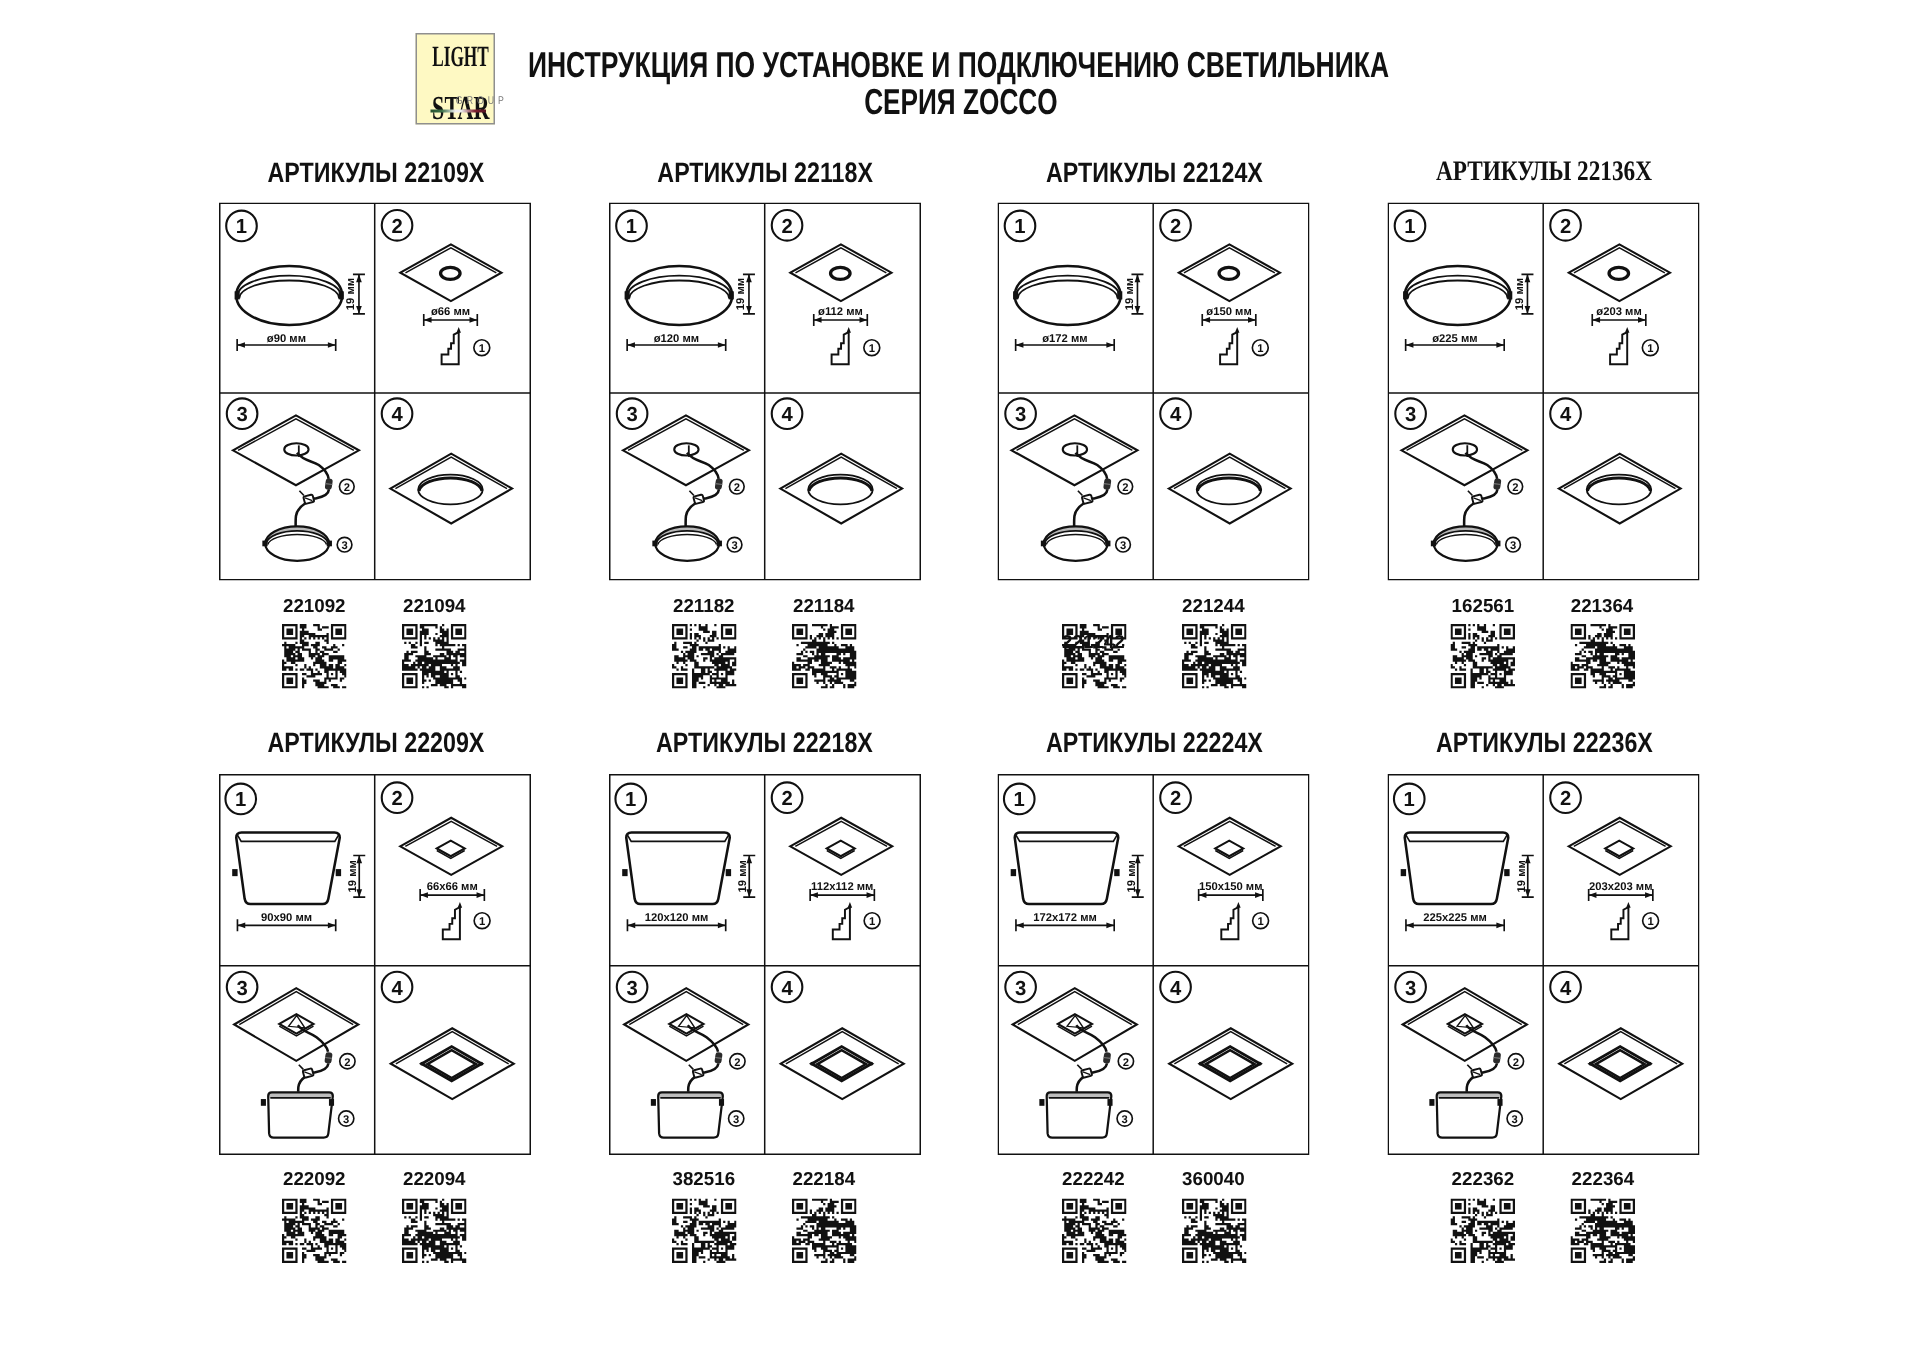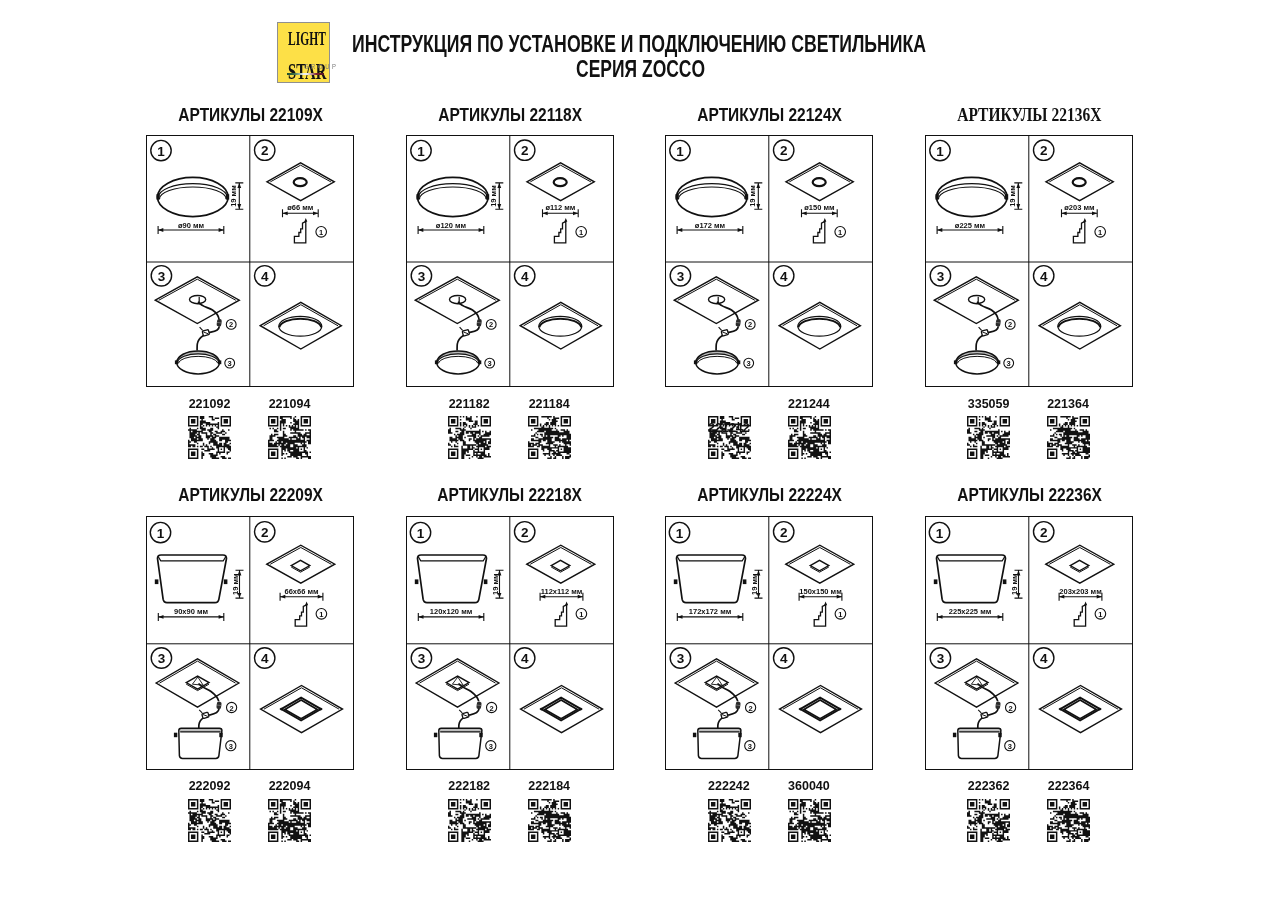--- a/index.html
+++ b/index.html
@@ -15,21 +15,21 @@
         <path d="M0 0h7v1h-7zM8 0h8v1h-8zM18 0h1v1h-1zM22 0h7v1h-7zM0 1h1v1h-1zM6 1h1v1h-1zM8 1h2v1h-2zM15 1h1v1h-1zM17 1h1v1h-1zM22 1h1v1h-1zM28 1h1v1h-1zM0 2h1v1h-1zM2 2h3v1h-3zM6 2h1v1h-1zM9 2h3v1h-3zM17 2h2v1h-2zM20 2h1v1h-1zM22 2h1v1h-1zM24 2h3v1h-3zM28 2h1v1h-1zM0 3h1v1h-1zM2 3h3v1h-3zM6 3h1v1h-1zM8 3h4v1h-4zM17 3h4v1h-4zM22 3h1v1h-1zM24 3h3v1h-3zM28 3h1v1h-1zM0 4h1v1h-1zM2 4h3v1h-3zM6 4h1v1h-1zM8 4h4v1h-4zM15 4h1v1h-1zM18 4h3v1h-3zM22 4h1v1h-1zM24 4h3v1h-3zM28 4h1v1h-1zM0 5h1v1h-1zM6 5h1v1h-1zM8 5h1v1h-1zM10 5h1v1h-1zM17 5h4v1h-4zM22 5h1v1h-1zM28 5h1v1h-1zM0 6h7v1h-7zM8 6h1v1h-1zM10 6h1v1h-1zM12 6h1v1h-1zM14 6h1v1h-1zM16 6h1v1h-1zM18 6h1v1h-1zM20 6h1v1h-1zM22 6h7v1h-7zM8 7h1v1h-1zM14 7h5v1h-5zM20 7h1v1h-1zM1 8h1v1h-1zM3 8h1v1h-1zM6 8h1v1h-1zM8 8h1v1h-1zM10 8h2v1h-2zM15 8h6v1h-6zM4 9h2v1h-2zM8 9h1v1h-1zM15 9h1v1h-1zM17 9h7v1h-7zM25 9h1v1h-1zM27 9h2v1h-2zM4 10h3v1h-3zM10 10h1v1h-1zM18 10h1v1h-1zM28 10h1v1h-1zM10 11h1v1h-1zM15 11h7v1h-7zM25 11h4v1h-4zM2 12h1v1h-1zM4 12h3v1h-3zM10 12h2v1h-2zM20 12h3v1h-3zM24 12h2v1h-2zM28 12h1v1h-1zM1 13h4v1h-4zM10 13h3v1h-3zM17 13h2v1h-2zM20 13h9v1h-9zM1 14h2v1h-2zM6 14h5v1h-5zM14 14h6v1h-6zM21 14h1v1h-1zM23 14h2v1h-2zM26 14h3v1h-3zM1 15h2v1h-2zM7 15h7v1h-7zM15 15h1v1h-1zM19 15h3v1h-3zM24 15h1v1h-1zM28 15h1v1h-1zM0 16h4v1h-4zM6 16h19v1h-19zM26 16h3v1h-3zM0 17h1v1h-1zM5 17h1v1h-1zM7 17h2v1h-2zM10 17h16v1h-16zM27 17h2v1h-2zM0 18h3v1h-3zM4 18h8v1h-8zM13 18h5v1h-5zM22 18h1v1h-1zM24 18h1v1h-1zM27 18h2v1h-2zM0 19h6v1h-6zM7 19h1v1h-1zM9 19h2v1h-2zM12 19h3v1h-3zM17 19h3v1h-3zM23 19h3v1h-3zM0 20h7v1h-7zM8 20h7v1h-7zM17 20h9v1h-9zM9 21h10v1h-10zM20 21h1v1h-1zM24 21h1v1h-1zM26 21h1v1h-1zM0 22h7v1h-7zM9 22h3v1h-3zM13 22h8v1h-8zM22 22h1v1h-1zM24 22h1v1h-1zM0 23h1v1h-1zM6 23h1v1h-1zM9 23h1v1h-1zM11 23h1v1h-1zM13 23h2v1h-2zM17 23h4v1h-4zM24 23h2v1h-2zM0 24h1v1h-1zM2 24h3v1h-3zM6 24h1v1h-1zM9 24h1v1h-1zM14 24h13v1h-13zM28 24h1v1h-1zM0 25h1v1h-1zM2 25h3v1h-3zM6 25h1v1h-1zM9 25h2v1h-2zM12 25h1v1h-1zM15 25h8v1h-8zM25 25h2v1h-2zM0 26h1v1h-1zM2 26h3v1h-3zM6 26h1v1h-1zM9 26h1v1h-1zM15 26h8v1h-8zM26 26h1v1h-1zM0 27h1v1h-1zM6 27h1v1h-1zM13 27h3v1h-3zM17 27h3v1h-3zM22 27h7v1h-7zM0 28h7v1h-7zM9 28h1v1h-1zM11 28h1v1h-1zM19 28h2v1h-2zM22 28h1v1h-1zM27 28h2v1h-2z" fill="#111"></path>
       </g>
       <g id="qr2">
         <path d="M0 0h7v1h-7zM8 0h1v1h-1zM10 0h1v1h-1zM12 0h1v1h-1zM15 0h1v1h-1zM19 0h1v1h-1zM22 0h7v1h-7zM0 1h1v1h-1zM6 1h1v1h-1zM12 1h4v1h-4zM22 1h1v1h-1zM28 1h1v1h-1zM0 2h1v1h-1zM2 2h3v1h-3zM6 2h1v1h-1zM8 2h1v1h-1zM12 2h4v1h-4zM22 2h1v1h-1zM24 2h3v1h-3zM28 2h1v1h-1zM0 3h1v1h-1zM2 3h3v1h-3zM6 3h1v1h-1zM14 3h3v1h-3zM18 3h2v1h-2zM22 3h1v1h-1zM24 3h3v1h-3zM28 3h1v1h-1zM0 4h1v1h-1zM2 4h3v1h-3zM6 4h1v1h-1zM8 4h1v1h-1zM10 4h2v1h-2zM18 4h2v1h-2zM22 4h1v1h-1zM24 4h3v1h-3zM28 4h1v1h-1zM0 5h1v1h-1zM6 5h1v1h-1zM8 5h1v1h-1zM10 5h3v1h-3zM17 5h3v1h-3zM22 5h1v1h-1zM28 5h1v1h-1zM0 6h7v1h-7zM8 6h1v1h-1zM10 6h1v1h-1zM12 6h1v1h-1zM14 6h1v1h-1zM16 6h1v1h-1zM18 6h1v1h-1zM20 6h1v1h-1zM22 6h7v1h-7zM11 7h1v1h-1zM14 7h1v1h-1zM16 7h3v1h-3zM1 8h1v1h-1zM5 8h4v1h-4zM10 8h1v1h-1zM15 8h1v1h-1zM0 9h2v1h-2zM8 9h4v1h-4zM21 9h1v1h-1zM0 10h2v1h-2zM5 10h2v1h-2zM9 10h2v1h-2zM12 10h10v1h-10zM23 10h1v1h-1zM25 10h1v1h-1zM28 10h1v1h-1zM0 11h3v1h-3zM8 11h3v1h-3zM12 11h2v1h-2zM15 11h2v1h-2zM18 11h4v1h-4zM25 11h4v1h-4zM4 12h1v1h-1zM6 12h5v1h-5zM16 12h3v1h-3zM21 12h1v1h-1zM24 12h5v1h-5zM5 13h1v1h-1zM7 13h3v1h-3zM13 13h6v1h-6zM20 13h1v1h-1zM22 13h6v1h-6zM1 14h2v1h-2zM5 14h5v1h-5zM11 14h1v1h-1zM17 14h2v1h-2zM21 14h2v1h-2zM1 15h5v1h-5zM7 15h3v1h-3zM14 15h2v1h-2zM17 15h1v1h-1zM19 15h10v1h-10zM1 16h6v1h-6zM8 16h3v1h-3zM14 16h1v1h-1zM17 16h9v1h-9zM28 16h1v1h-1zM2 17h1v1h-1zM5 17h1v1h-1zM10 17h2v1h-2zM18 17h6v1h-6zM25 17h1v1h-1zM27 17h2v1h-2zM0 18h1v1h-1zM6 18h1v1h-1zM10 18h2v1h-2zM19 18h2v1h-2zM22 18h4v1h-4zM27 18h2v1h-2zM0 19h2v1h-2zM4 19h1v1h-1zM10 19h9v1h-9zM20 19h7v1h-7zM2 20h1v1h-1zM4 20h3v1h-3zM9 20h1v1h-1zM13 20h2v1h-2zM16 20h1v1h-1zM19 20h6v1h-6zM26 20h3v1h-3zM9 21h1v1h-1zM13 21h2v1h-2zM16 21h2v1h-2zM20 21h1v1h-1zM24 21h4v1h-4zM0 22h7v1h-7zM9 22h8v1h-8zM18 22h3v1h-3zM22 22h1v1h-1zM24 22h4v1h-4zM0 23h1v1h-1zM6 23h1v1h-1zM9 23h5v1h-5zM17 23h1v1h-1zM20 23h1v1h-1zM24 23h1v1h-1zM0 24h1v1h-1zM2 24h3v1h-3zM6 24h1v1h-1zM9 24h3v1h-3zM13 24h1v1h-1zM17 24h8v1h-8zM0 25h1v1h-1zM2 25h3v1h-3zM6 25h1v1h-1zM9 25h3v1h-3zM17 25h1v1h-1zM19 25h1v1h-1zM22 25h3v1h-3zM27 25h1v1h-1zM0 26h1v1h-1zM2 26h3v1h-3zM6 26h1v1h-1zM9 26h2v1h-2zM12 26h3v1h-3zM17 26h9v1h-9zM27 26h1v1h-1zM0 27h1v1h-1zM6 27h1v1h-1zM9 27h2v1h-2zM16 27h1v1h-1zM19 27h1v1h-1zM21 27h2v1h-2zM24 27h5v1h-5zM0 28h7v1h-7zM9 28h2v1h-2zM14 28h1v1h-1zM20 28h4v1h-4z" fill="#111"></path>
       </g>
       <g id="qr3">
         <path d="M0 0h7v1h-7zM9 0h7v1h-7zM17 0h1v1h-1zM22 0h7v1h-7zM0 1h1v1h-1zM6 1h1v1h-1zM13 1h1v1h-1zM17 1h4v1h-4zM22 1h1v1h-1zM28 1h1v1h-1zM0 2h1v1h-1zM2 2h3v1h-3zM6 2h1v1h-1zM14 2h1v1h-1zM16 2h3v1h-3zM22 2h1v1h-1zM24 2h3v1h-3zM28 2h1v1h-1zM0 3h1v1h-1zM2 3h3v1h-3zM6 3h1v1h-1zM16 3h4v1h-4zM22 3h1v1h-1zM24 3h3v1h-3zM28 3h1v1h-1zM0 4h1v1h-1zM2 4h3v1h-3zM6 4h1v1h-1zM12 4h2v1h-2zM15 4h4v1h-4zM22 4h1v1h-1zM24 4h3v1h-3zM28 4h1v1h-1zM0 5h1v1h-1zM6 5h1v1h-1zM8 5h1v1h-1zM11 5h3v1h-3zM15 5h4v1h-4zM22 5h1v1h-1zM28 5h1v1h-1zM0 6h7v1h-7zM8 6h1v1h-1zM10 6h1v1h-1zM12 6h1v1h-1zM14 6h1v1h-1zM16 6h1v1h-1zM18 6h1v1h-1zM20 6h1v1h-1zM22 6h7v1h-7zM9 7h2v1h-2zM14 7h1v1h-1zM4 8h13v1h-13zM18 8h1v1h-1zM2 9h1v1h-1zM7 9h9v1h-9zM19 9h1v1h-1zM22 9h3v1h-3zM26 9h1v1h-1zM6 10h5v1h-5zM12 10h9v1h-9zM24 10h4v1h-4zM5 11h1v1h-1zM11 11h17v1h-17zM4 12h1v1h-1zM6 12h1v1h-1zM8 12h2v1h-2zM11 12h18v1h-18zM2 13h3v1h-3zM9 13h1v1h-1zM11 13h1v1h-1zM13 13h2v1h-2zM20 13h2v1h-2zM23 13h1v1h-1zM26 13h3v1h-3zM5 14h2v1h-2zM10 14h7v1h-7zM18 14h3v1h-3zM26 14h3v1h-3zM2 15h2v1h-2zM7 15h9v1h-9zM18 15h4v1h-4zM23 15h6v1h-6zM2 16h7v1h-7zM10 16h2v1h-2zM13 16h3v1h-3zM18 16h8v1h-8zM27 16h1v1h-1zM0 17h1v1h-1zM7 17h2v1h-2zM13 17h5v1h-5zM21 17h1v1h-1zM23 17h6v1h-6zM0 18h4v1h-4zM5 18h3v1h-3zM12 18h5v1h-5zM24 18h5v1h-5zM0 19h2v1h-2zM3 19h3v1h-3zM7 19h3v1h-3zM14 19h1v1h-1zM17 19h3v1h-3zM21 19h1v1h-1zM25 19h1v1h-1zM28 19h1v1h-1zM0 20h4v1h-4zM6 20h2v1h-2zM9 20h6v1h-6zM18 20h1v1h-1zM20 20h7v1h-7zM9 21h12v1h-12zM24 21h5v1h-5zM0 22h7v1h-7zM9 22h2v1h-2zM13 22h3v1h-3zM20 22h1v1h-1zM22 22h1v1h-1zM24 22h5v1h-5zM0 23h1v1h-1zM6 23h1v1h-1zM10 23h1v1h-1zM14 23h4v1h-4zM19 23h2v1h-2zM24 23h5v1h-5zM0 24h1v1h-1zM2 24h3v1h-3zM6 24h1v1h-1zM14 24h1v1h-1zM17 24h2v1h-2zM20 24h9v1h-9zM0 25h1v1h-1zM2 25h3v1h-3zM6 25h1v1h-1zM10 25h5v1h-5zM16 25h6v1h-6zM26 25h2v1h-2zM0 26h1v1h-1zM2 26h3v1h-3zM6 26h1v1h-1zM11 26h1v1h-1zM14 26h1v1h-1zM17 26h1v1h-1zM19 26h4v1h-4zM28 26h1v1h-1zM0 27h1v1h-1zM6 27h1v1h-1zM15 27h1v1h-1zM18 27h1v1h-1zM23 27h1v1h-1zM25 27h4v1h-4zM0 28h7v1h-7zM13 28h3v1h-3zM17 28h2v1h-2zM23 28h1v1h-1zM25 28h3v1h-3z" fill="#111"></path>
       </g>
     </defs>
   </svg>
-<div class="abs" style="left:277px;top:22px;width:51px;height:58.5px;border:1.5px solid #8f8f8f;background:#fde047;">
+<div class="abs" style="left:277px;top:22px;width:51px;height:58.5px;border:1.5px solid #8f8f8f;background:#fef9c3;">
 <div class="abs" style="left:-6.8px;top:6px;width:71px;text-align:center;font-family:'Liberation Serif',serif;font-weight:bold;font-size:19.5px;line-height:19.5px;"><span style="display:inline-block;transform:scaleX(0.59);transform-origin:center;">LIGHT</span></div>
 <div class="abs" style="left:-6.8px;top:38px;width:71px;text-align:center;font-family:'Liberation Serif',serif;font-weight:bold;font-size:22.5px;line-height:22.5px;"><span style="display:inline-block;transform:scaleX(0.655);transform-origin:center;">STAR</span></div>
 <div class="abs" style="left:-8.5px;top:39.5px;width:71px;text-align:right;font-size:7.5px;line-height:7.5px;color:#7a7a7a;"><span style="display:inline-block;transform:scaleX(0.78);transform-origin:center;letter-spacing:3.4px;margin-right:-3.4px;">GROUP</span></div>
 <div class="abs" style="left:9.3px;top:49.5px;width:37px;height:2.6px;background:linear-gradient(90deg,#24502e 0%,#3a7046 20%,#eee 45%,#eee 55%,#7d2030 80%,#561322 100%);"></div>
 </div>
 <div class="abs hdr" style="left:239px;top:32.35px;width:800px;font-size:24px;line-height:24px;"><span style="display:inline-block;transform:scaleX(0.736);transform-origin:center;">ИНСТРУКЦИЯ ПО УСТАНОВКЕ И ПОДКЛЮЧЕНИЮ СВЕТИЛЬНИКА</span></div>
 <div class="abs hdr" style="left:341px;top:57.25px;width:600px;font-size:24px;line-height:24px;"><span style="display:inline-block;transform:scaleX(0.728);transform-origin:center;">СЕРИЯ ZOCCO</span></div>
 <div class="abs hdr" style="left:125.25px;top:105.5px;width:250px;font-size:18.8px;line-height:18.8px;"><span style="display:inline-block;transform:scaleX(0.825);transform-origin:center;">АРТИКУЛЫ 22109X</span></div>
 <svg class="abs" style="left:146.0px;top:135.0px;" width="208" height="252" viewBox="0 0 208 252">
     <rect x="0.5" y="0.5" width="207" height="251" fill="none" stroke="#111" stroke-width="1"></rect>
@@ -319,21 +319,21 @@
     <path d="M32.5,228 A19.7,7.4 0 0 1 71.7,228" fill="none" stroke="#111" stroke-width="1"></path>
     <rect x="28.9" y="225.4" width="3.5" height="3.8" fill="#111"></rect>
     <rect x="71.8" y="225.4" width="3.5" height="3.8" fill="#111"></rect>
     <circle cx="83.7" cy="228.1" r="4.9" fill="#fff" stroke="#111" stroke-width="1.1"></circle>
     <text x="83.7" y="228.1" font-size="7.5" font-weight="bold" text-anchor="middle" dominant-baseline="central" dy="0.5">3</text>
     <path d="M114.20000000000002,190.7 L154.8,167.39999999999998 L195.4,190.7 L154.8,214.0 Z" fill="none" stroke="#111" stroke-width="1.4"></path>
     <path d="M117.60000000000002,190.79999999999998 L154.8,169.7 L192.0,190.79999999999998" fill="none" stroke="#111" stroke-width="1"></path>
     <ellipse cx="154.3" cy="191.3" rx="21.5" ry="9.9" fill="none" stroke="#111" stroke-width="1.2"></ellipse>
     <path d="M133.3,192.3 A21.1,9.6 0 0 1 175.3,192.3" fill="none" stroke="#111" stroke-width="2"></path>
   </svg>
-<div class="abs hdr" style="left:938.6px;top:398.0px;width:100px;font-size:12.5px;line-height:12.5px;">335059</div>
+<div class="abs hdr" style="left:938.6px;top:398.0px;width:100px;font-size:12.5px;line-height:12.5px;">162561</div>
 <div class="abs hdr" style="left:1018px;top:398.0px;width:100px;font-size:12.5px;line-height:12.5px;">221364</div>
 <svg class="abs" style="left:967.3000000000001px;top:416.3px;" width="43" height="43" viewBox="0 0 29 29">
     <use href="#qr2"></use>
   </svg>
 <svg class="abs" style="left:1047.3px;top:416.3px;" width="43" height="43" viewBox="0 0 29 29">
     <use href="#qr3"></use>
   </svg>
 <div class="abs hdr" style="left:125.25px;top:485.6px;width:250px;font-size:18.8px;line-height:18.8px;"><span style="display:inline-block;transform:scaleX(0.825);transform-origin:center;">АРТИКУЛЫ 22209X</span></div>
 <svg class="abs" style="left:146.0px;top:516.0px;" width="208" height="254" viewBox="0 0 208 254">
     <rect x="0.5" y="0.5" width="207" height="253" fill="none" stroke="#111" stroke-width="1"></rect>
@@ -475,21 +475,21 @@
     <rect x="73.3" y="216.7" width="3.4" height="4.5" fill="#111"></rect>
     <circle cx="84.8" cy="229.7" r="5.1" fill="#fff" stroke="#111" stroke-width="1.1"></circle>
     <text x="84.8" y="229.7" font-size="7.5" font-weight="bold" text-anchor="middle" dominant-baseline="central" dy="0.5">3</text>
     <path d="M114.5,193.1 L155.5,169.5 L196.5,193.1 L155.5,216.7 Z" fill="none" stroke="#111" stroke-width="1.4"></path>
     <path d="M117.9,193.2 L155.5,171.8 L193.1,193.2" fill="none" stroke="#111" stroke-width="1"></path>
     <path d="M135.2,193.1 L155.1,181.7 L175,193.1 L155.1,204.5 Z" fill="none" stroke="#111" stroke-width="1.9"></path>
     <path d="M138.9,193.4 L155.1,184.1 L171.3,193.4 L155.1,202.7 Z" fill="none" stroke="#111" stroke-width="1.7"></path>
     <circle cx="135.4" cy="193.1" r="1.3" fill="#111"></circle>
     <circle cx="174.8" cy="193.1" r="1.3" fill="#111"></circle>
   </svg>
-<div class="abs hdr" style="left:419.2px;top:780.2px;width:100px;font-size:12.5px;line-height:12.5px;">222182</div>
+<div class="abs hdr" style="left:419.2px;top:780.2px;width:100px;font-size:12.5px;line-height:12.5px;">382516</div>
 <div class="abs hdr" style="left:499.2px;top:780.2px;width:100px;font-size:12.5px;line-height:12.5px;">222184</div>
 <svg class="abs" style="left:447.9px;top:798.8px;" width="43" height="43" viewBox="0 0 29 29">
     <use href="#qr2"></use>
   </svg>
 <svg class="abs" style="left:527.9px;top:798.8px;" width="43" height="43" viewBox="0 0 29 29">
     <use href="#qr3"></use>
   </svg>
 <div class="abs hdr" style="left:644.65px;top:485.6px;width:250px;font-size:18.8px;line-height:18.8px;"><span style="display:inline-block;transform:scaleX(0.825);transform-origin:center;">АРТИКУЛЫ 22224X</span></div>
 <svg class="abs" style="left:665.4px;top:516.0px;" width="208" height="254" viewBox="0 0 208 254">
     <rect x="0.5" y="0.5" width="207" height="253" fill="none" stroke="#111" stroke-width="1"></rect>

